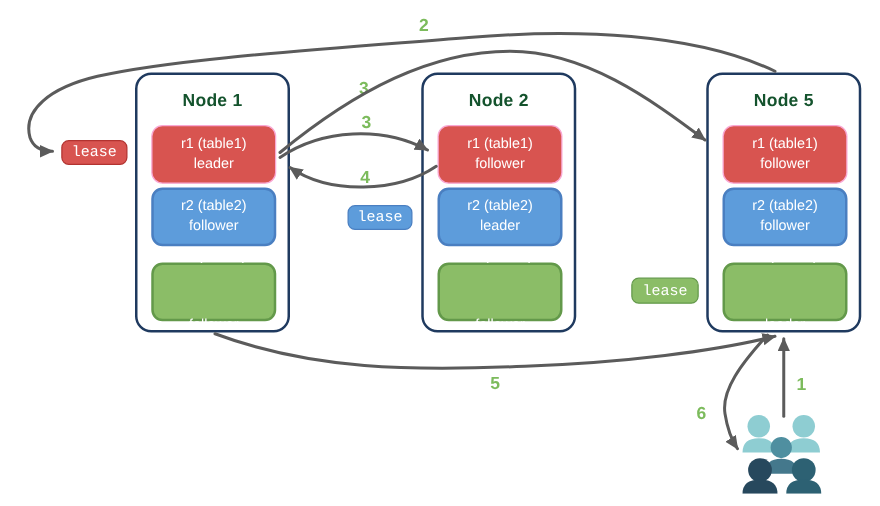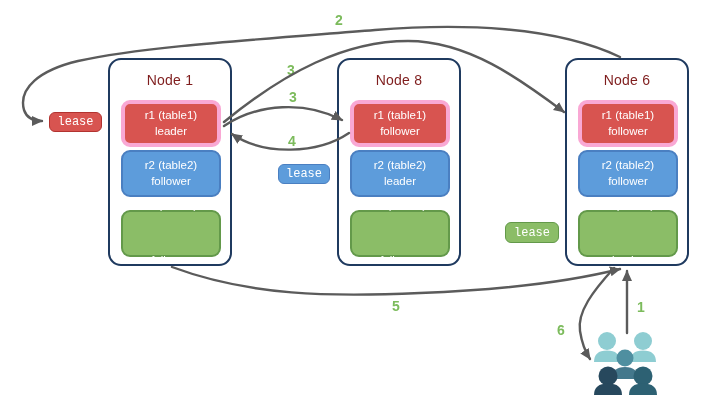--- a/index.html
+++ b/index.html
@@ -6,28 +6,28 @@
   #stage{
     position:relative;width:704px;height:405px;background:#ffffff;overflow:hidden;
     font-family:"Liberation Sans", sans-serif;
   }
   .node{
     position:absolute;width:124px;height:208px;background:#ffffff;
     border:2px solid #1f3a5f;border-radius:13px;box-sizing:border-box;
   }
   .node-title{
     display:block;text-align:center;margin-top:12px;
-    font-size:14px;font-weight:400;color:#7f1d1d;letter-spacing:.2px;
+    font-size:14px;font-weight:700;color:#14532d;letter-spacing:.2px;
   }
   .rep{
     position:absolute;left:11px;width:100px;height:47px;border-radius:9px;
     box-sizing:border-box;display:flex;flex-direction:column;align-items:center;justify-content:center;
     color:#ffffff;font-size:11.5px;line-height:1.35;text-align:center;
   }
-  .rep.red  {background:#d85450;border:4px solid #f9a8d4;}
+  .rep.red  {background:#d85450;border:1px solid #f9a8d4;}
   .rep.blue {background:#5d9cdb;border:2px solid #4a7fc1;}
   .rep.green{background:#8bbd67;border:2px solid #63994a;}
   .rep-row1{top:40px;} .rep-row2{top:90px;align-items:center;} .rep-row3{top:150px;gap:39px;}
   .lease{
     position:absolute;border-radius:6px;color:#ffffff;font-size:12px;
     display:flex;align-items:center;justify-content:center;box-sizing:border-box;font-family:Liberation Mono, monospace;
   }
   .lease.red  {background:#d85450;border:1.5px solid #b23330;}
   .lease.blue {background:#5d9cdb;border:1.5px solid #4a7fc1;}
   .lease.green{background:#8bbd67;border:1.5px solid #63994a;}
@@ -53,37 +53,37 @@
       <span>r2 (table2)</span>
       <span>follower</span>
     </div>
     <div class="rep green rep-row3">
       <span>r3 (table3)</span>
       <span>follower</span>
     </div>
   </div>
 
   <div class="node" style="left:337px;top:58px;">
-    <span class="node-title">Node 8</span>
+    <span class="node-title">Node 2</span>
     <div class="rep red rep-row1">
       <span>r1 (table1)</span>
       <span>follower</span>
     </div>
     <div class="rep blue rep-row2">
       <span>r2 (table2)</span>
       <span>leader</span>
     </div>
     <div class="rep green rep-row3">
       <span>r3 (table3)</span>
       <span>follower</span>
     </div>
   </div>
 
   <div class="node" style="left:565px;top:58px;">
-    <span class="node-title">Node 6</span>
+    <span class="node-title">Node 5</span>
     <div class="rep red rep-row1">
       <span>r1 (table1)</span>
       <span>follower</span>
     </div>
     <div class="rep blue rep-row2">
       <span>r2 (table2)</span>
       <span>follower</span>
     </div>
     <div class="rep green rep-row3">
       <span>r3 (table3)</span>

